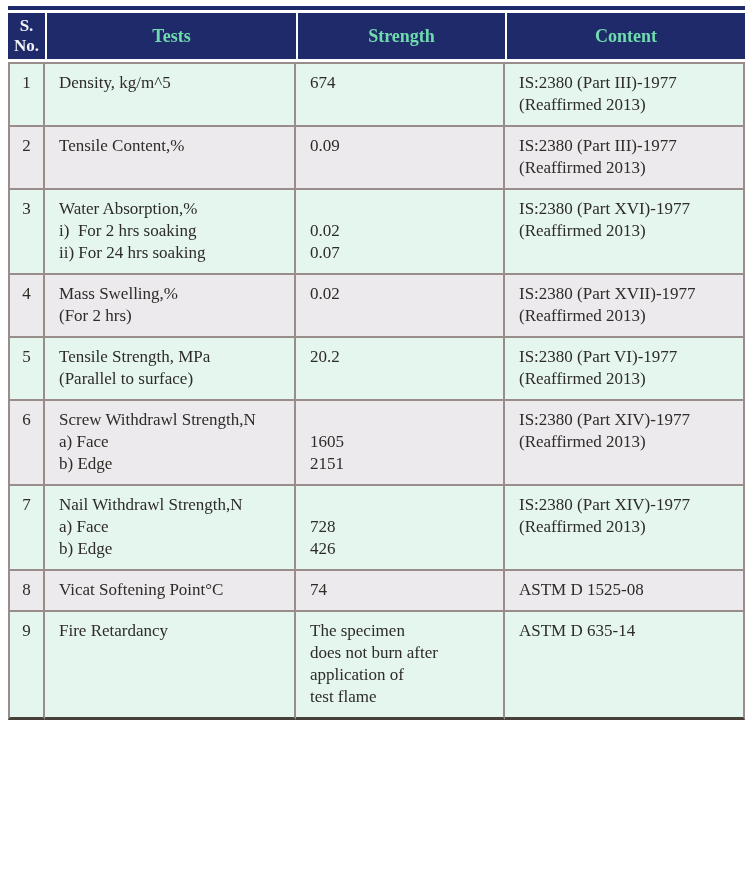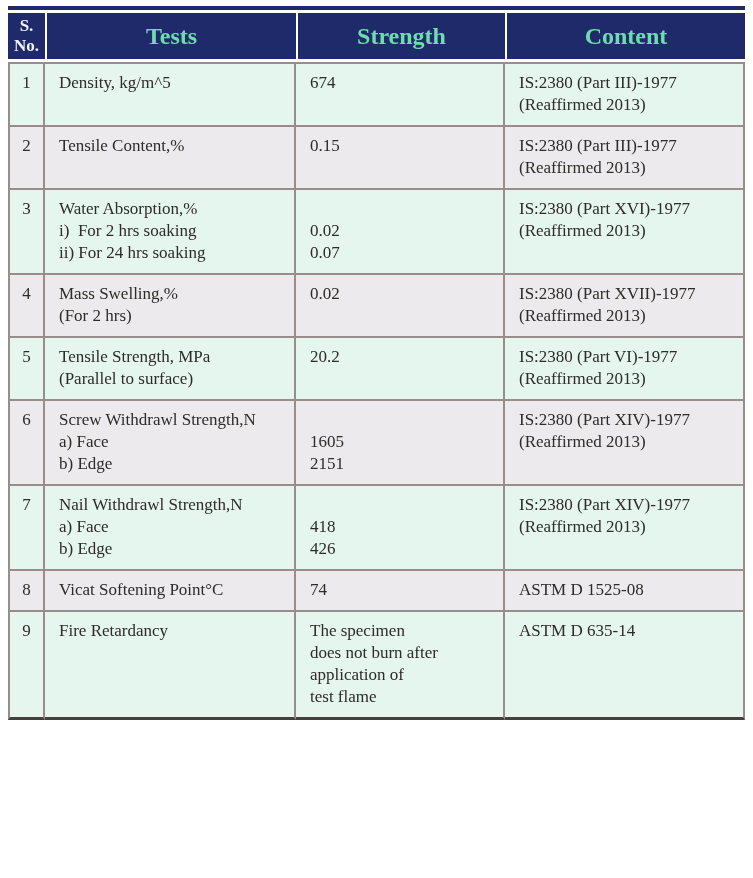--- a/index.html
+++ b/index.html
@@ -40,21 +40,21 @@
     table-layout: fixed;
   }
   col.c-sno { width: 37px; }
   col.c-tests { width: 251px; }
   col.c-results { width: 209px; }
   col.c-protocol { width: 240px; }
 
   th {
     background: var(--header-bg);
     color: var(--header-text);
-    font-size: 24px;
+    font-size: 18px;
     font-weight: bold;
     line-height: 21px;
     padding: 4px 2px;
     text-align: center;
     vertical-align: middle;
     border-bottom: 3px solid #ffffff;
     white-space: pre-wrap;
   }
   th + th { border-left: 2px solid #ffffff; }
   th.sno-head {
@@ -111,21 +111,21 @@
       <tr class="row-mint">
         <td class="sno-cell">1</td>
         <td>Density, kg/m^5</td>
         <td>674</td>
         <td>IS:2380 (Part III)-1977
 (Reaffirmed 2013)</td>
       </tr>
       <tr class="row-gray">
         <td class="sno-cell">2</td>
         <td>Tensile Content,%</td>
-        <td>0.15</td>
+        <td>0.09</td>
         <td>IS:2380 (Part III)-1977
 (Reaffirmed 2013)</td>
       </tr>
       <tr class="row-mint">
         <td class="sno-cell">3</td>
         <td>Water Absorption,%
 i)  For 2 hrs soaking
 ii) For 24 hrs soaking</td>
         <td>
 0.02
@@ -159,21 +159,21 @@
 2151</td>
         <td>IS:2380 (Part XIV)-1977
 (Reaffirmed 2013)</td>
       </tr>
       <tr class="row-mint">
         <td class="sno-cell">7</td>
         <td>Nail Withdrawl Strength,N
 a) Face
 b) Edge</td>
         <td>
-418
+728
 426</td>
         <td>IS:2380 (Part XIV)-1977
 (Reaffirmed 2013)</td>
       </tr>
       <tr class="row-gray">
         <td class="sno-cell">8</td>
         <td>Vicat Softening Point°C</td>
         <td>74</td>
         <td>ASTM D 1525-08</td>
       </tr>

